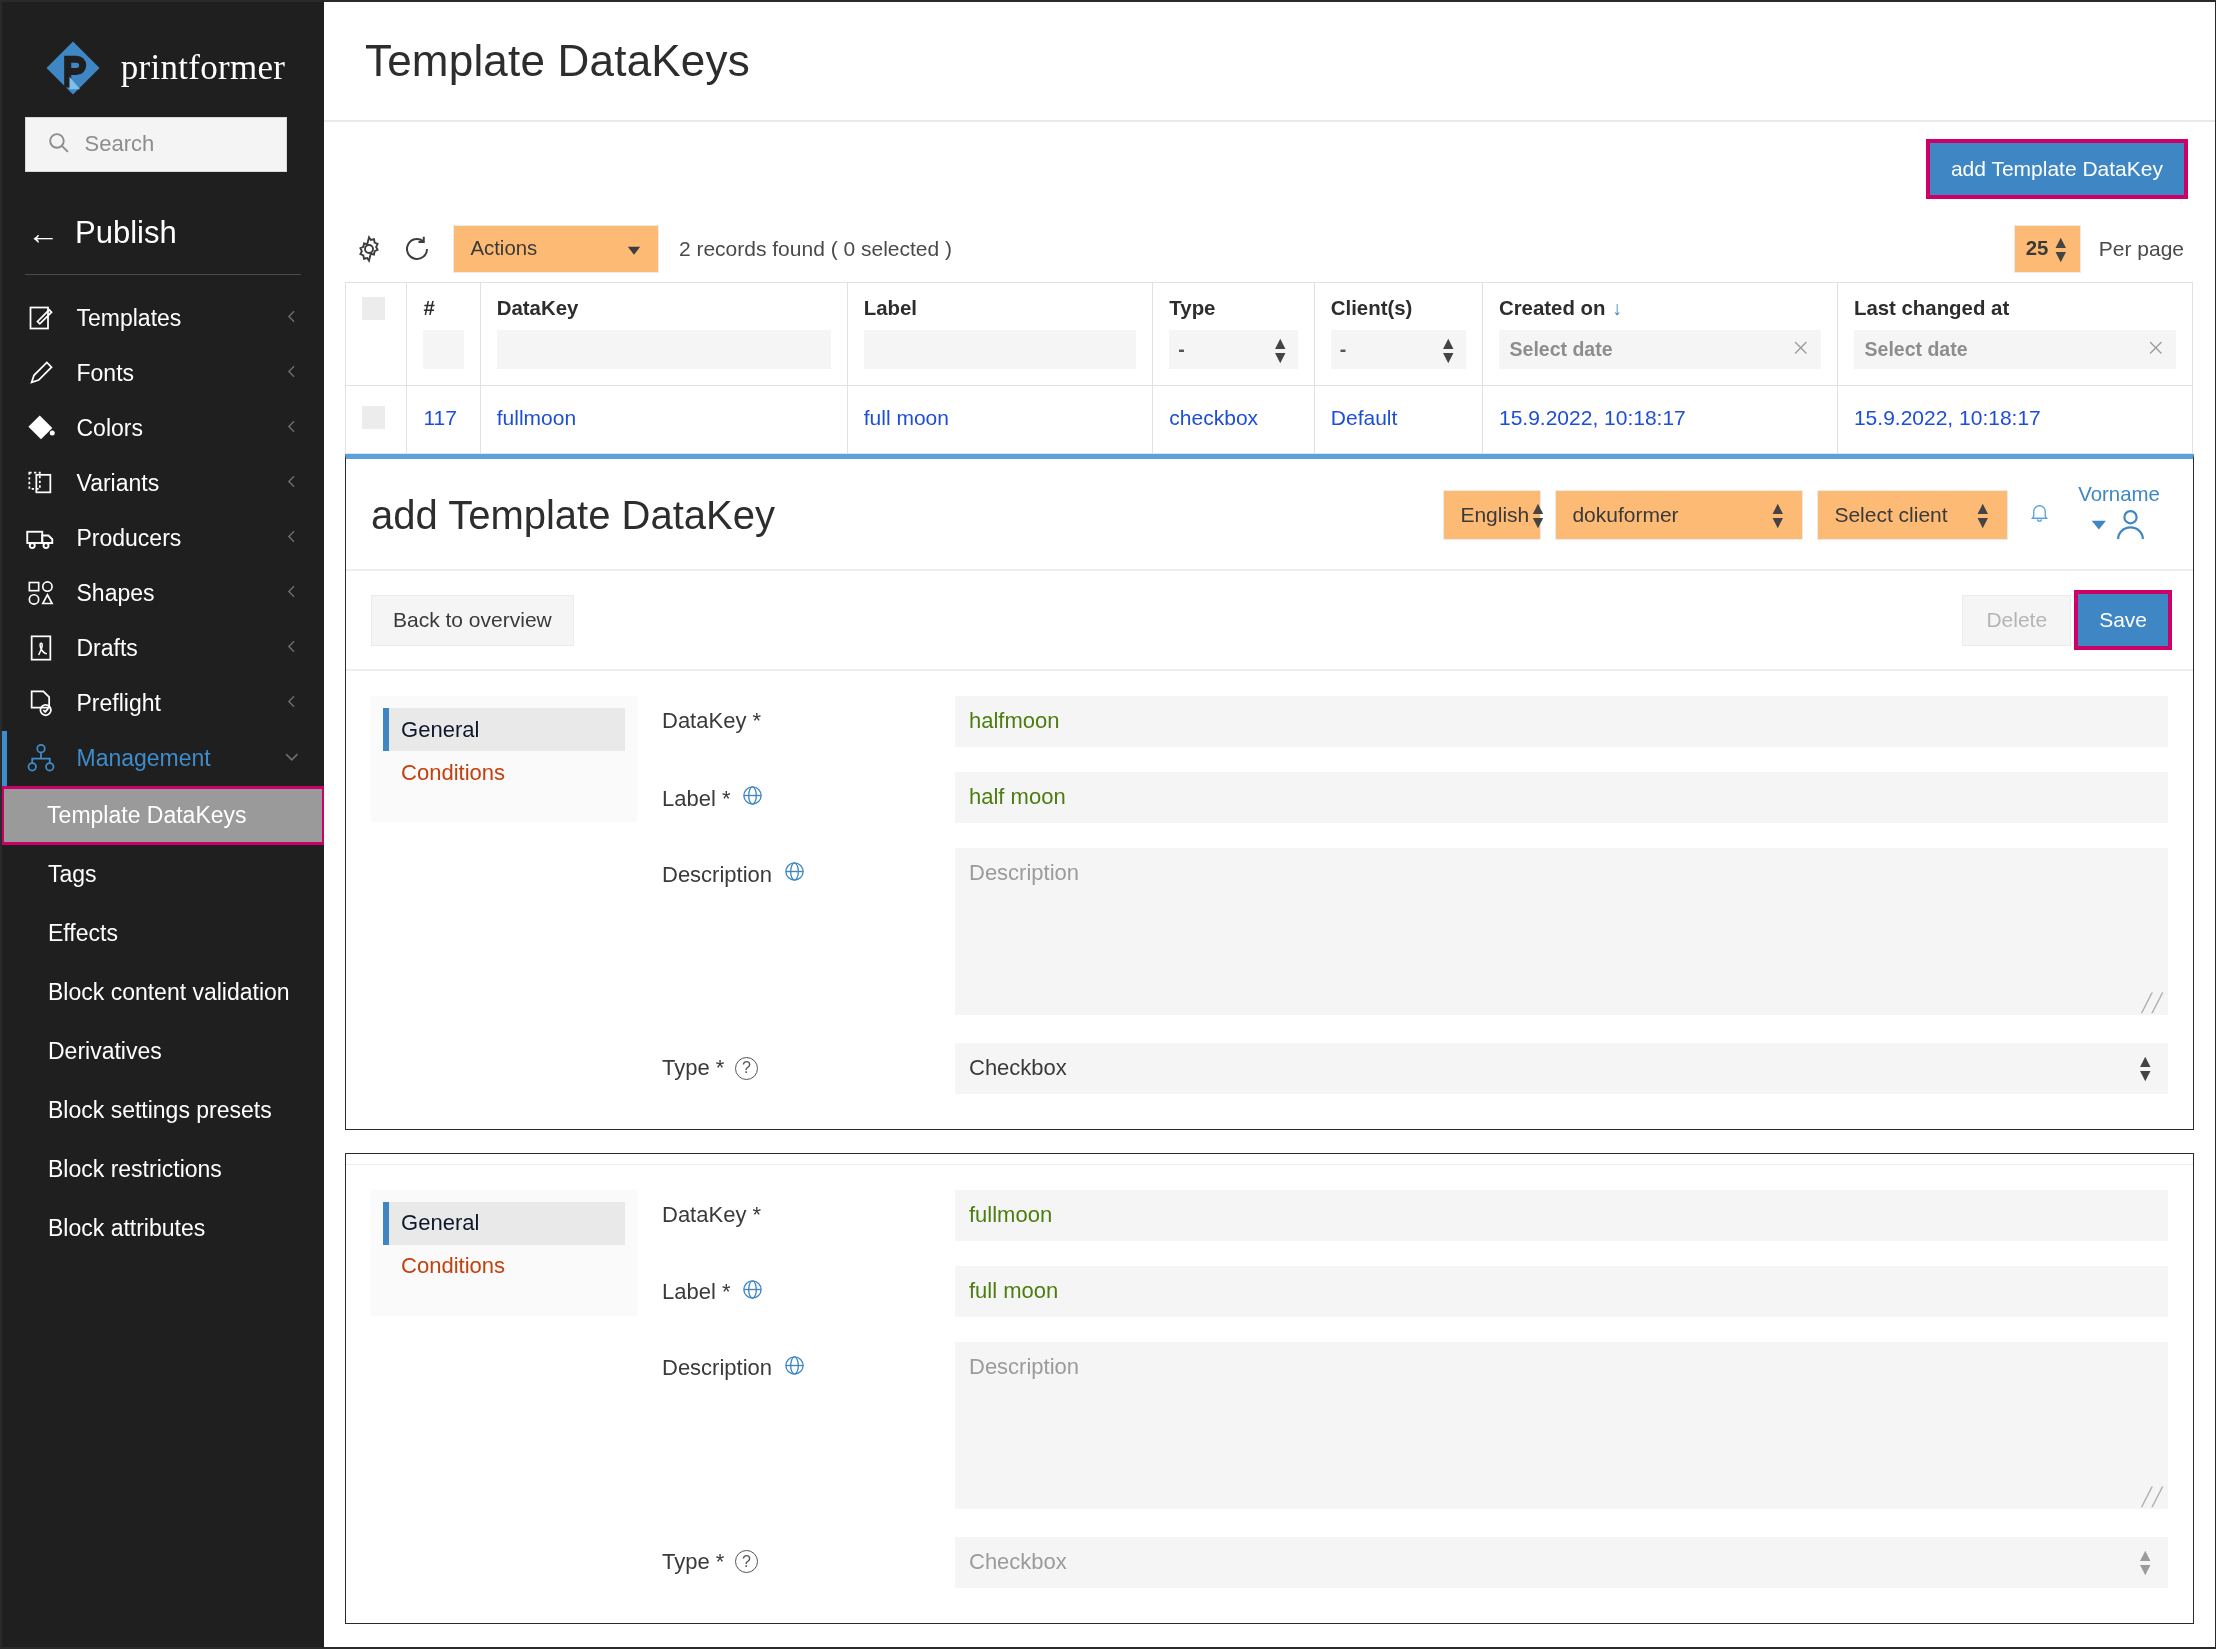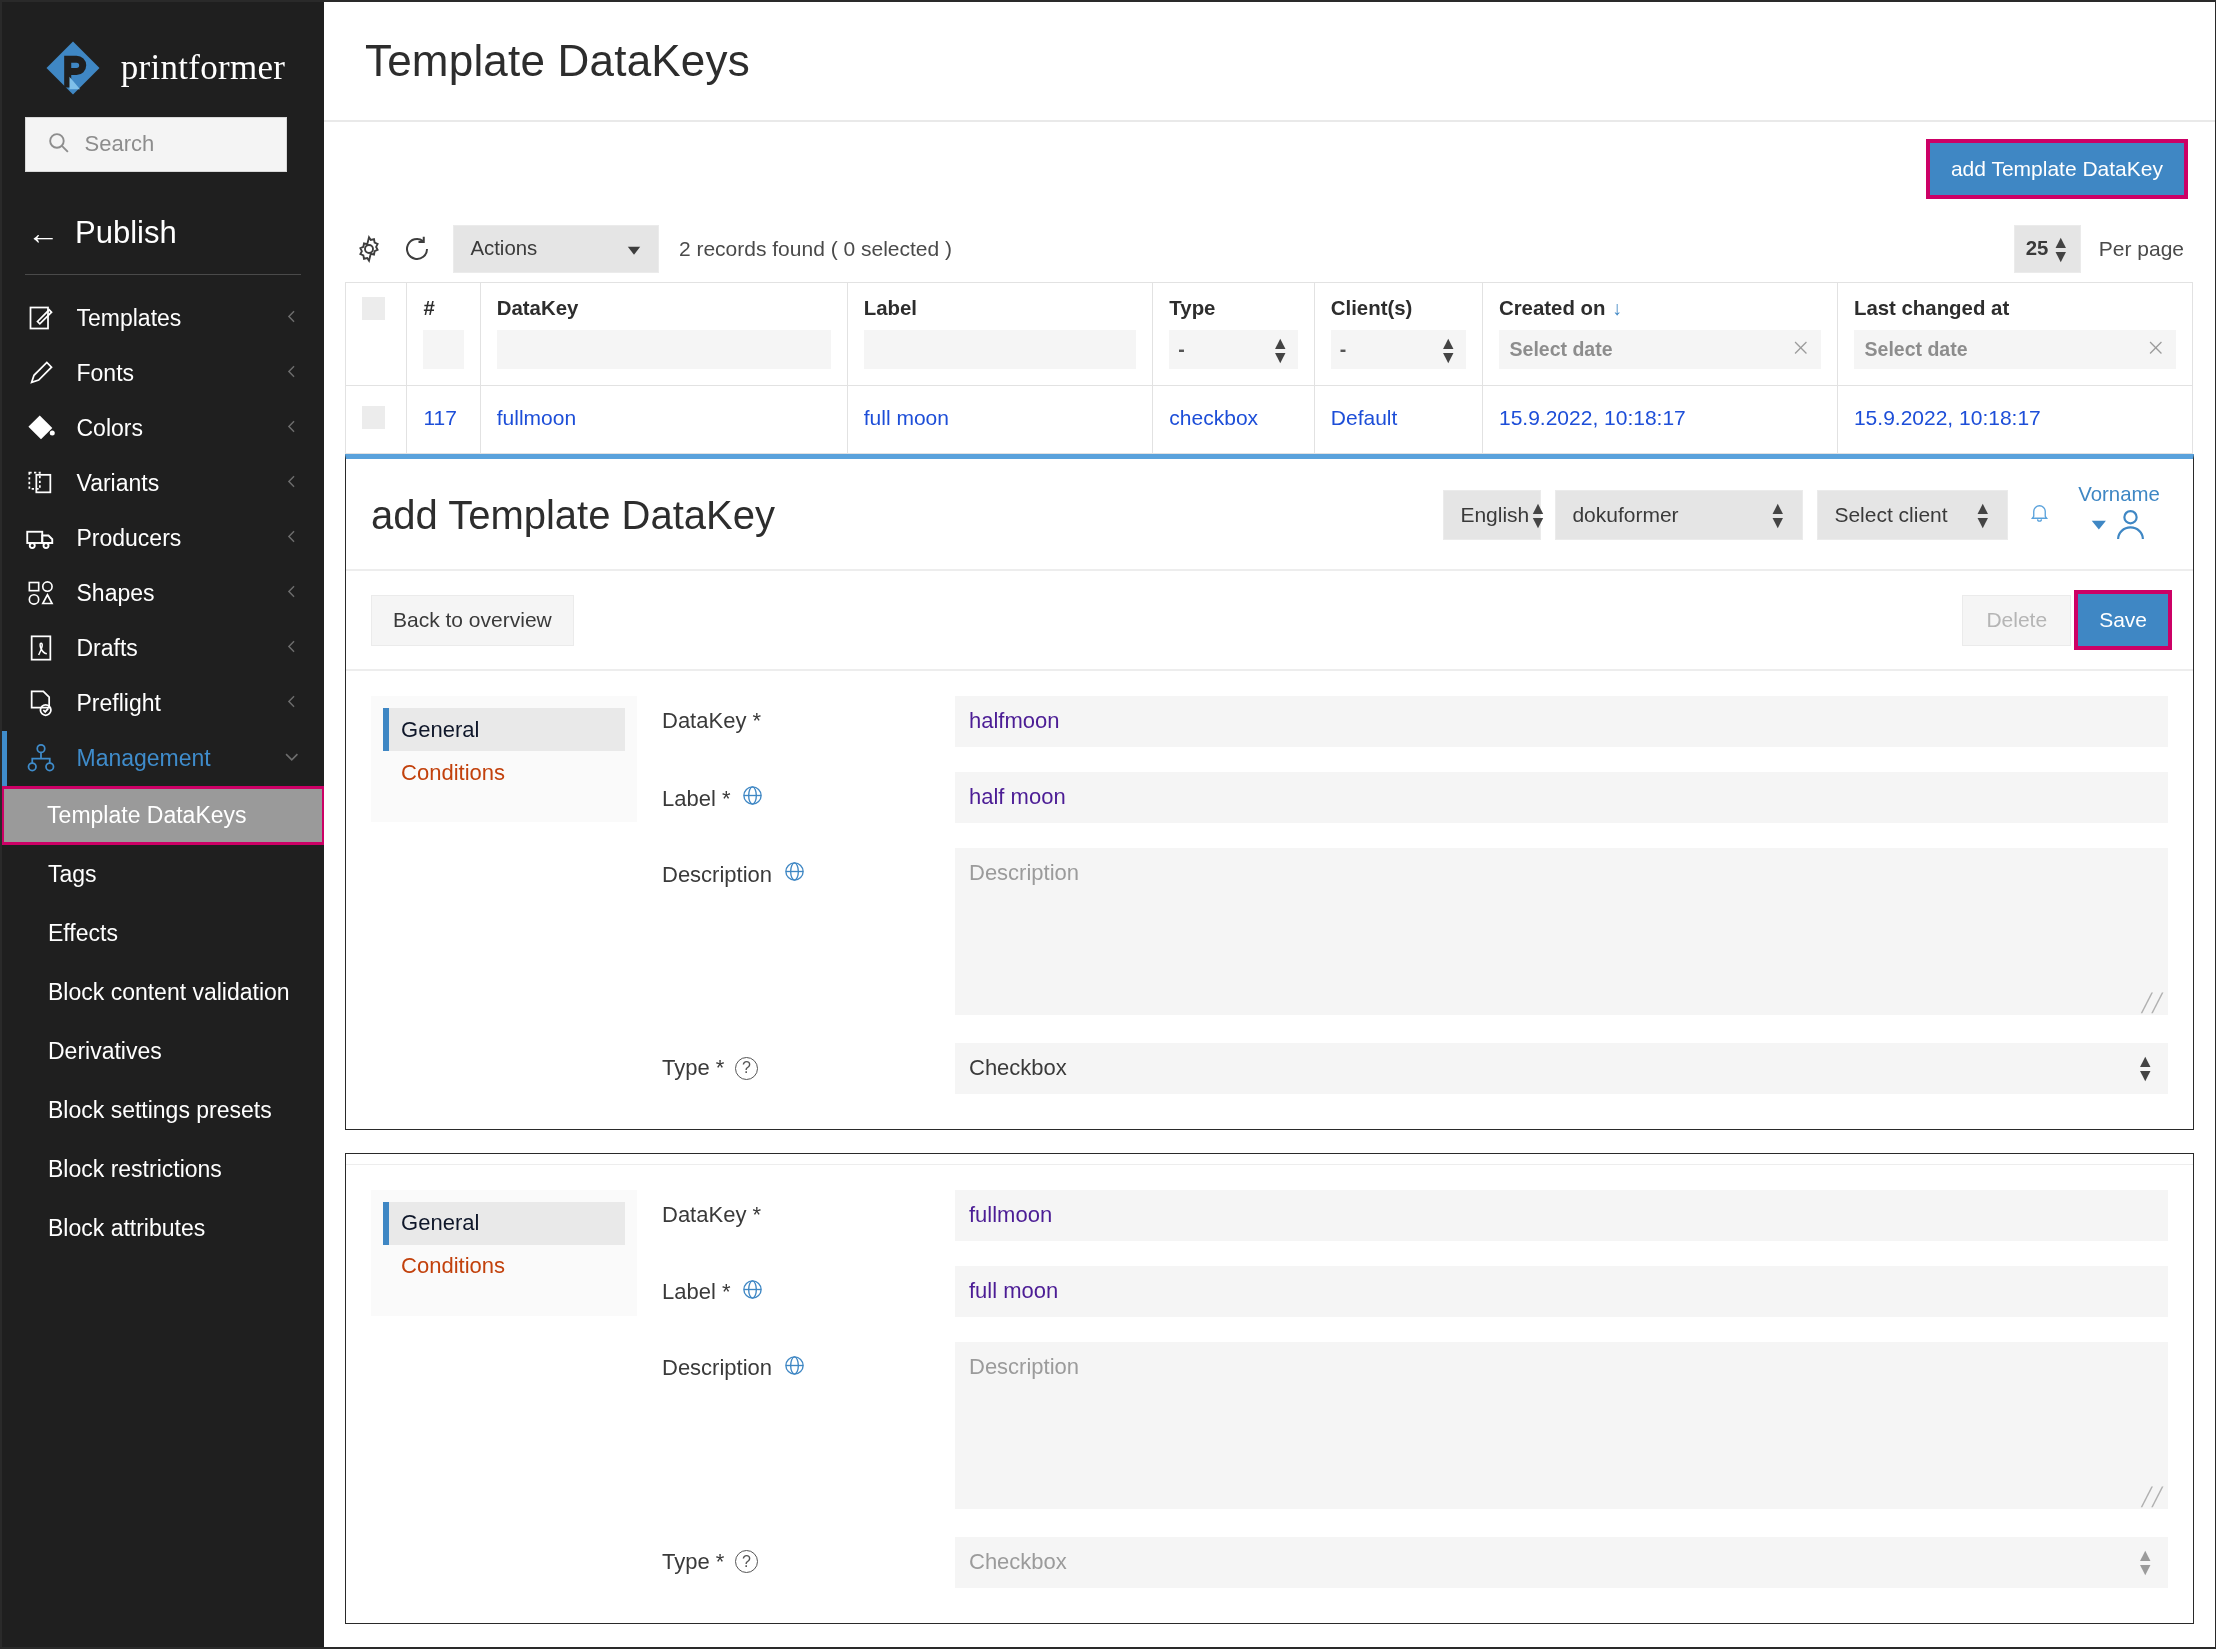--- a/index.html
+++ b/index.html
@@ -159,21 +159,21 @@
     height: 66px;
     padding: 0 31px 0 21px;
     gap: 0;
   }
   .icon-btn {
     width: 48px; height: 48px;
     display: flex; align-items: center; justify-content: center;
     cursor: pointer;
   }
   .select-box {
-    background: #e5e5e5;
+    background: #fdba74;
     border: 0.9px solid #ebebeb;
     height: 48px;
     display: flex; align-items: center;
     padding: 0 16px;
     font-size: 20.4px;
     color: #3a3a3a;
     cursor: pointer;
     position: relative;
   }
   .actions-select {
@@ -348,21 +348,21 @@
     width: 23px; height: 23px; border-radius: 50%;
     border: 1.8px solid #555; color: #555;
     font-size: 16px; display: inline-flex;
     align-items: center; justify-content: center;
     line-height: 1;
   }
   .field-control { flex: 1 1 auto; }
   .text-input {
     width: 100%; height: 51px;
     background: #f5f5f5; border: none; outline: none;
-    font-size: 22px; color: #4c1d95;
+    font-size: 22px; color: #4d7c0f;
     padding: 0 14px;
     font-family: "Liberation Sans", sans-serif;
   }
   .text-input::placeholder { color: #9b9b9b; }
   .textarea {
     width: 100%; height: 167px;
     background: #f5f5f5; border: none; outline: none;
     font-size: 22px; color: #3a3a3a;
     padding: 12.4px 14px;
     resize: none;

